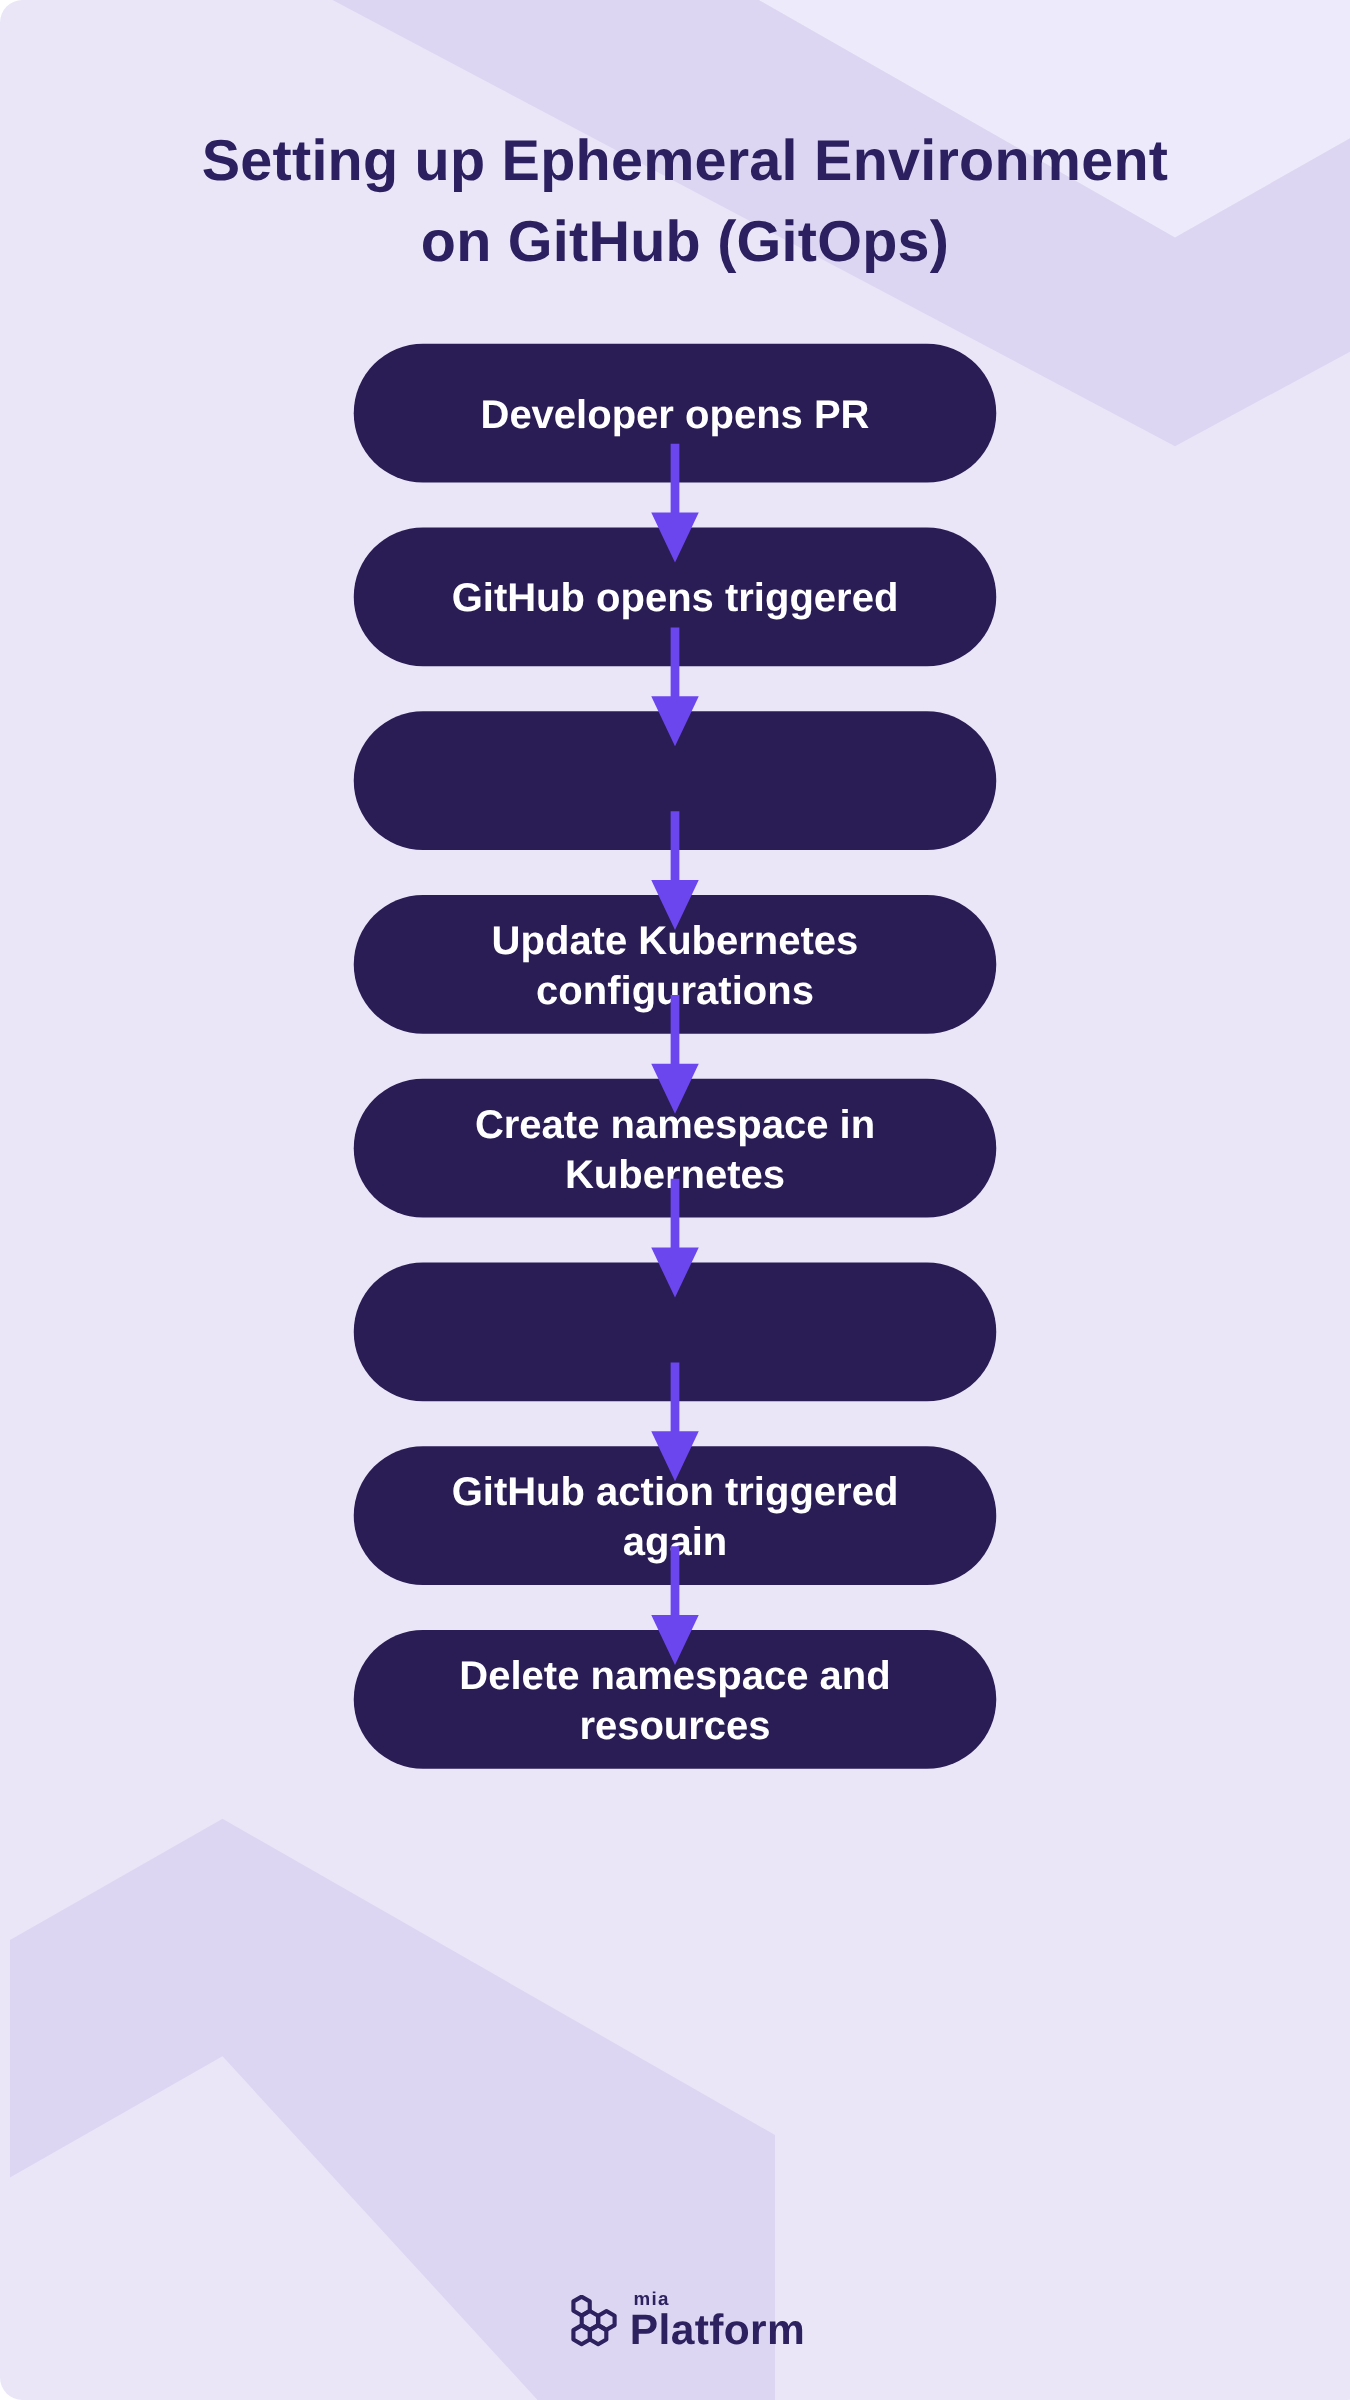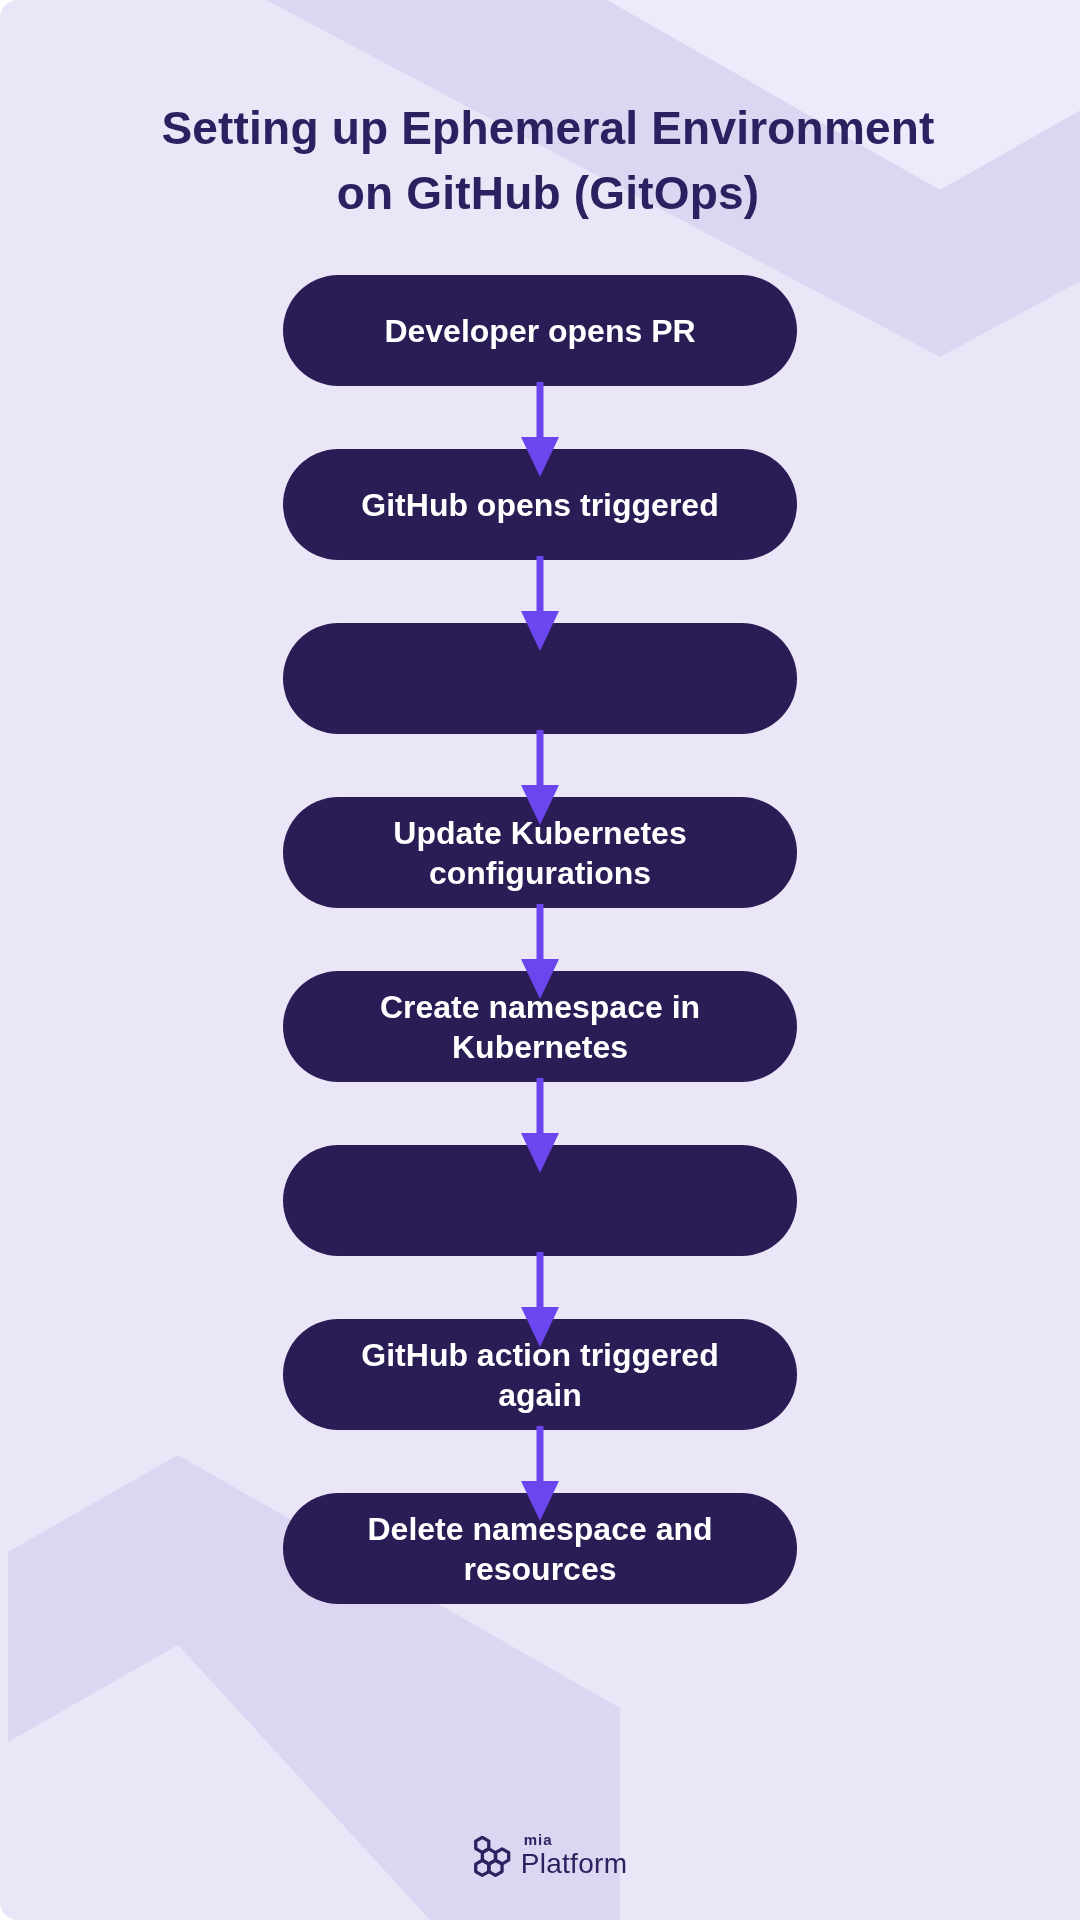--- a/index.html
+++ b/index.html
@@ -9,21 +9,21 @@
     background:var(--bg,#eae6f8);border-radius:18px;overflow:hidden;padding-left:16px;
   }
   .deco{position:absolute;inset:0;width:100%;height:100%;pointer-events:none;}
   .title{
     position:absolute;top:96px;left:0;width:100%;margin:0;
     text-align:center;font-size:46px;line-height:65px;font-weight:700;
     color:var(--title,#2d2060);white-space:pre-line;letter-spacing:0.2px;z-index:2;
   }
   .steps{
     position:absolute;top:275px;left:283px;width:514px;
-    display:flex;flex-direction:column;gap:63px;z-index:2;
+    display:flex;flex-direction:column;gap:36px;z-index:2;
   }
   .step{
     position:relative;height:111px;border-radius:56px;
     background:var(--box,#2a1c54);color:var(--boxtext,#ffffff);
     display:flex;align-items:center;justify-content:center;
     text-align:center;font-size:32px;font-weight:700;line-height:40px;
     padding:0 38px;box-sizing:border-box;
   }
   .step .label{display:inline;}
   .step .label span.code{
@@ -46,21 +46,21 @@
   .logo{
     position:absolute;top:1833px;left:0;width:100%;
     display:flex;align-items:center;justify-content:center;gap:10px;z-index:2;
   }
   .logo-text{display:flex;flex-direction:column;align-items:flex-start;}
   .logo-mia{
     font-size:15px;font-weight:600;letter-spacing:1px;
     color:var(--logo,#2e2160);line-height:14px;margin-left:3px;
   }
   .logo-platform{
-    font-size:28px;font-weight:400;letter-spacing:0.3px;
+    font-size:34px;font-weight:700;letter-spacing:0.3px;
     color:var(--logo,#2e2160);line-height:34px;
   }
 </style>
 </head>
 <body>
 
 <div class="card">
 
   <svg class="deco" viewBox="0 0 1080 1920" aria-hidden="true">
     <polygon points="599,0 932,190 1080,106 1080,0" fill="var(--band-light,#edebfb)"></polygon>

